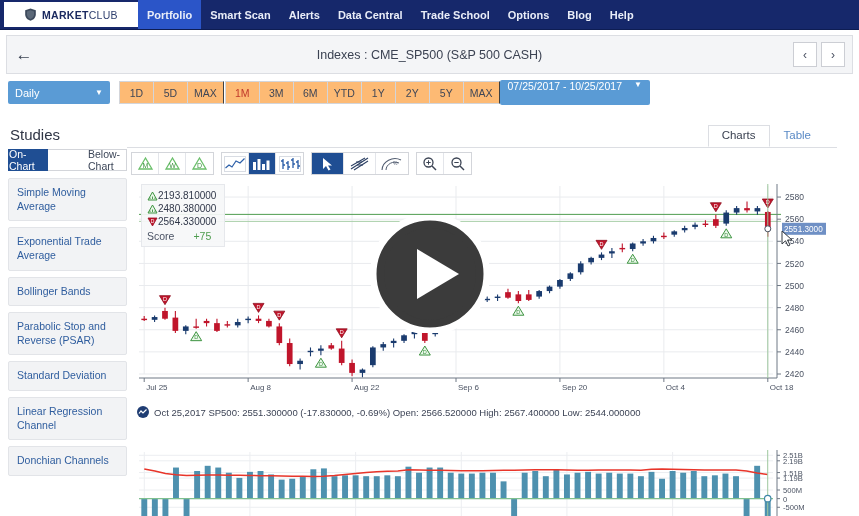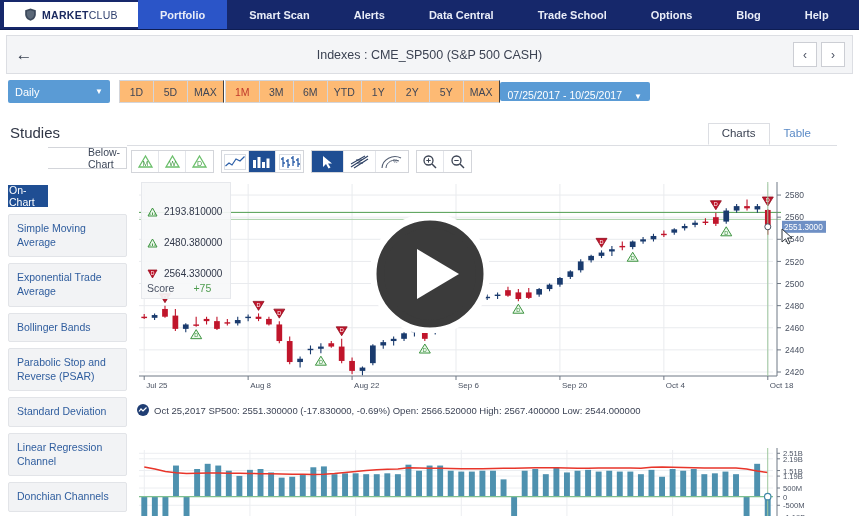--- a/index.html
+++ b/index.html
@@ -18,21 +18,21 @@
     border-bottom: 1px solid #0e1d53;
   }
   .brand {
     background: #ffffff; display: flex; align-items: center;
     gap: 5px; padding: 0 20px; margin: 2px 0 2px 4px;
   }
   .brand-logo { width: 13px; height: 13px; display:block; }
   .brand-text { font-size: 10.5px; font-weight: bold; letter-spacing: .3px; color: #1b2a60; }
   .brand-text .light { font-weight: normal; color: #30406f; }
   .navitem {
-    display: flex; align-items: center; padding: 0 22px;
+    display: flex; align-items: center; padding: 0 9px;
     font-size: 11px; color: #e9edf8; font-weight: bold;
     cursor: pointer; white-space: nowrap;
   }
   .navitem.active { background: #2b55c8; }
 
   
   .titlebar {
     margin: 5px 6px 0 6px; height: 39px;
     background: #f4f5f7; border: 1px solid #dcdee3;
     display: flex; align-items: center; position: relative;
@@ -63,38 +63,38 @@
   .period-group { display: flex; margin-left: 9px; }
   .period-group.second { margin-left: 1px; }
   .period-btn {
     min-width: 34px; height: 23px; border: 1px solid #d3d5da; background: #fdba74;
     font-size: 10.5px; color: #3f4656; display: flex; align-items: center;
     justify-content: center; cursor: pointer; border-right: none; padding: 0 6px;
   }
   .period-btn:last-child { border-right: 1px solid #404040; }
   .period-btn.hot { color: #c0392b; }
   .daterange {
-    height: 19px; background: #5a9bd5; color: #fff; font-size: 10.5px;
-    display: flex; align-items: flex-end; padding: 0 8px; cursor: pointer;
+    height: 25px; background: #5a9bd5; color: #fff; font-size: 10.5px;
+    display: flex; align-items: flex-start; padding: 0 8px; cursor: pointer;
     min-width: 146px; border-radius: 2px;
   }
   .daterange .caret { margin-left: auto; font-size: 8px; padding-left:12px;}
 
   
   .content { display: flex; padding: 6px 0 0 0; }
 
   .sidebar { width: 146px; padding-left: 8px; }
   .studies-title { font-size: 15px; color: #2f3545; padding: 1px 0 6px 2px; }
   .toggle-row { display: flex; margin-bottom: 7px; }
   .toggle-btn {
     flex: 1; height: 22px; font-size: 10.5px; display: flex;
     align-items: center; justify-content: center; cursor: pointer;
     border: 1px solid #d3d5da;
   }
-  .toggle-btn.active { background: #1f4e93; color: #fff; border-color: #1f4e93; margin-top: 38px; }
+  .toggle-btn.active { background: #1f4e93; color: #fff; border-color: #1f4e93; }
   .toggle-btn.inactive { background: #fff; color: #3d4759; border-left: none; padding-left: 40px; }
   .study-btn {
     background: #f2f3f5; border: 1px solid #e2e4e8; color: #2f5d9e;
     font-size: 10.5px; padding: 7px 8px; margin-bottom: 6px;
     cursor: pointer; line-height: 1.3; border-radius: 2px;
   }
 
   
   .chartarea { flex: 1; padding-right: 16px; position: relative; }
   .tabs { display: flex; justify-content: flex-end; padding-right: 18px; height: 22px; }
@@ -116,21 +116,21 @@
   .tbtn.active { background: #1f4e93; }
   .tbtn.wide { width: 32px; }
 
   .plotwrap { position: relative; height: 225px; margin-left: 4px; }
   .plotsvg { display: block; }
 
   .legendbox {
     position: absolute; left: 10px; top: 6px; background: rgba(246,247,249,.93);
     border: 1px solid #e6e8ec; padding: 4px 8px 4px 5px; font-size: 10px; z-index: 4;
   }
-  .legrow { display: flex; align-items: center; gap: 6px; height: 13px; margin-top: 18px; }
+  .legrow { display: flex; align-items: center; height: 13px; }
   .legval { color: #31384a; font-size: 10px; }
   .legscore { display: flex; gap: 19px; align-items: center; padding-top: 2px; }
   .legscore .lbl { color: #4a5264; font-size: 10.5px; }
   .legscore .val { color: #4f9c4f; font-size: 10.5px; }
 
   .statusbar {
     display: flex; align-items: center; gap: 5px;
     padding: 3px 0 2px 10px; font-size: 9.5px; color: #3c4355;
   }
 

